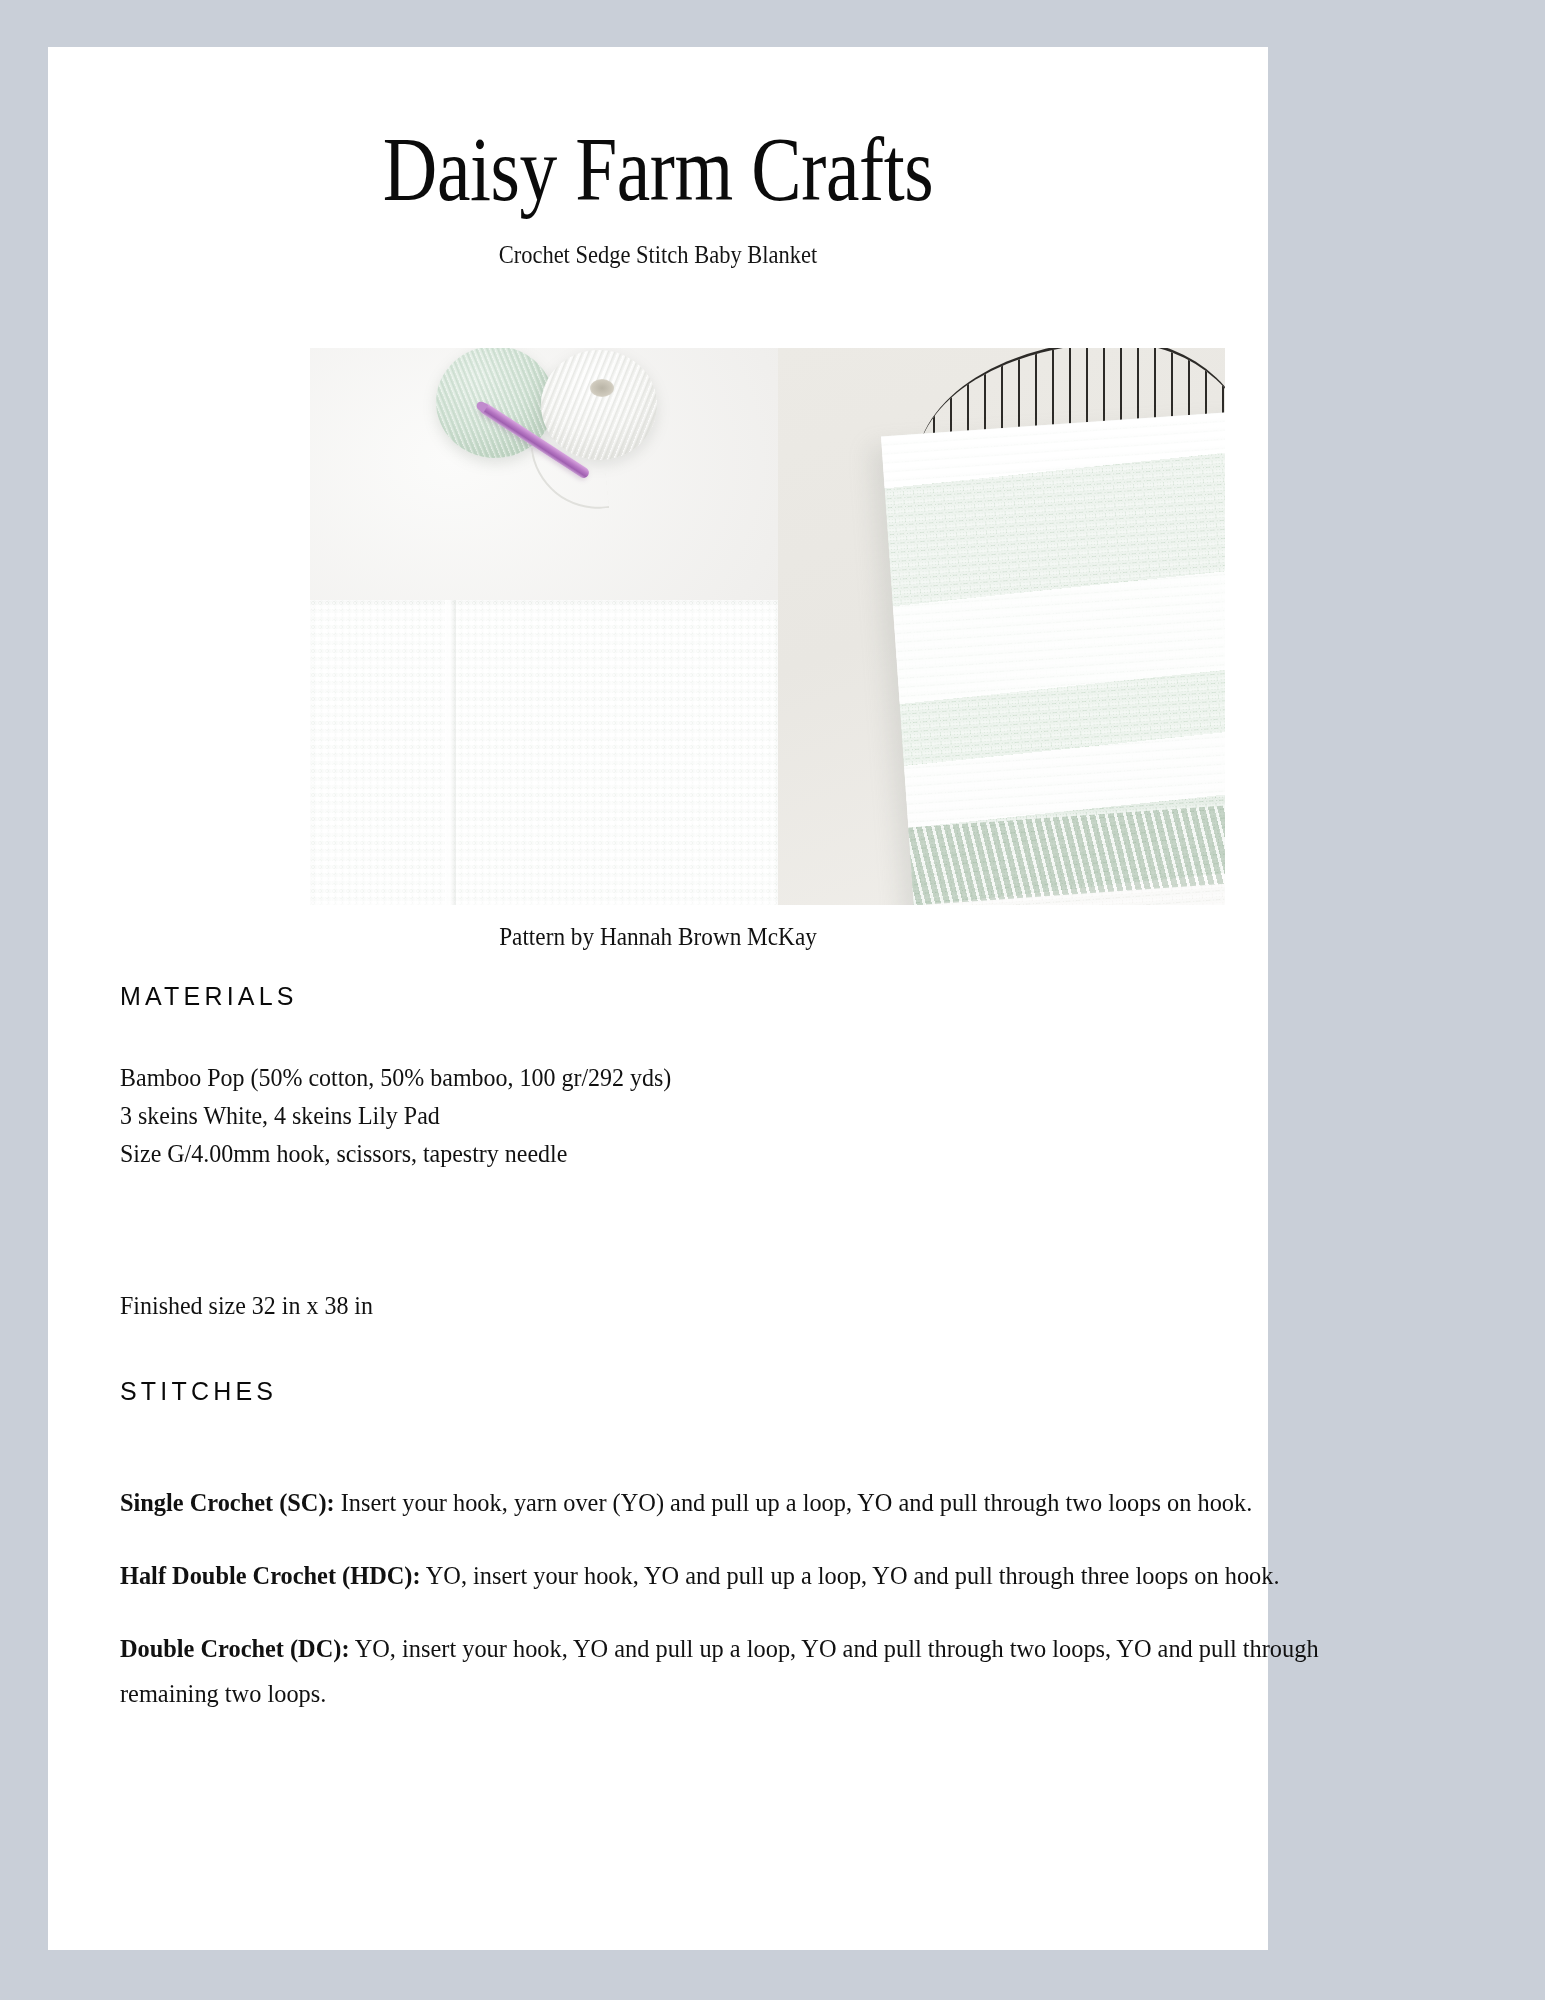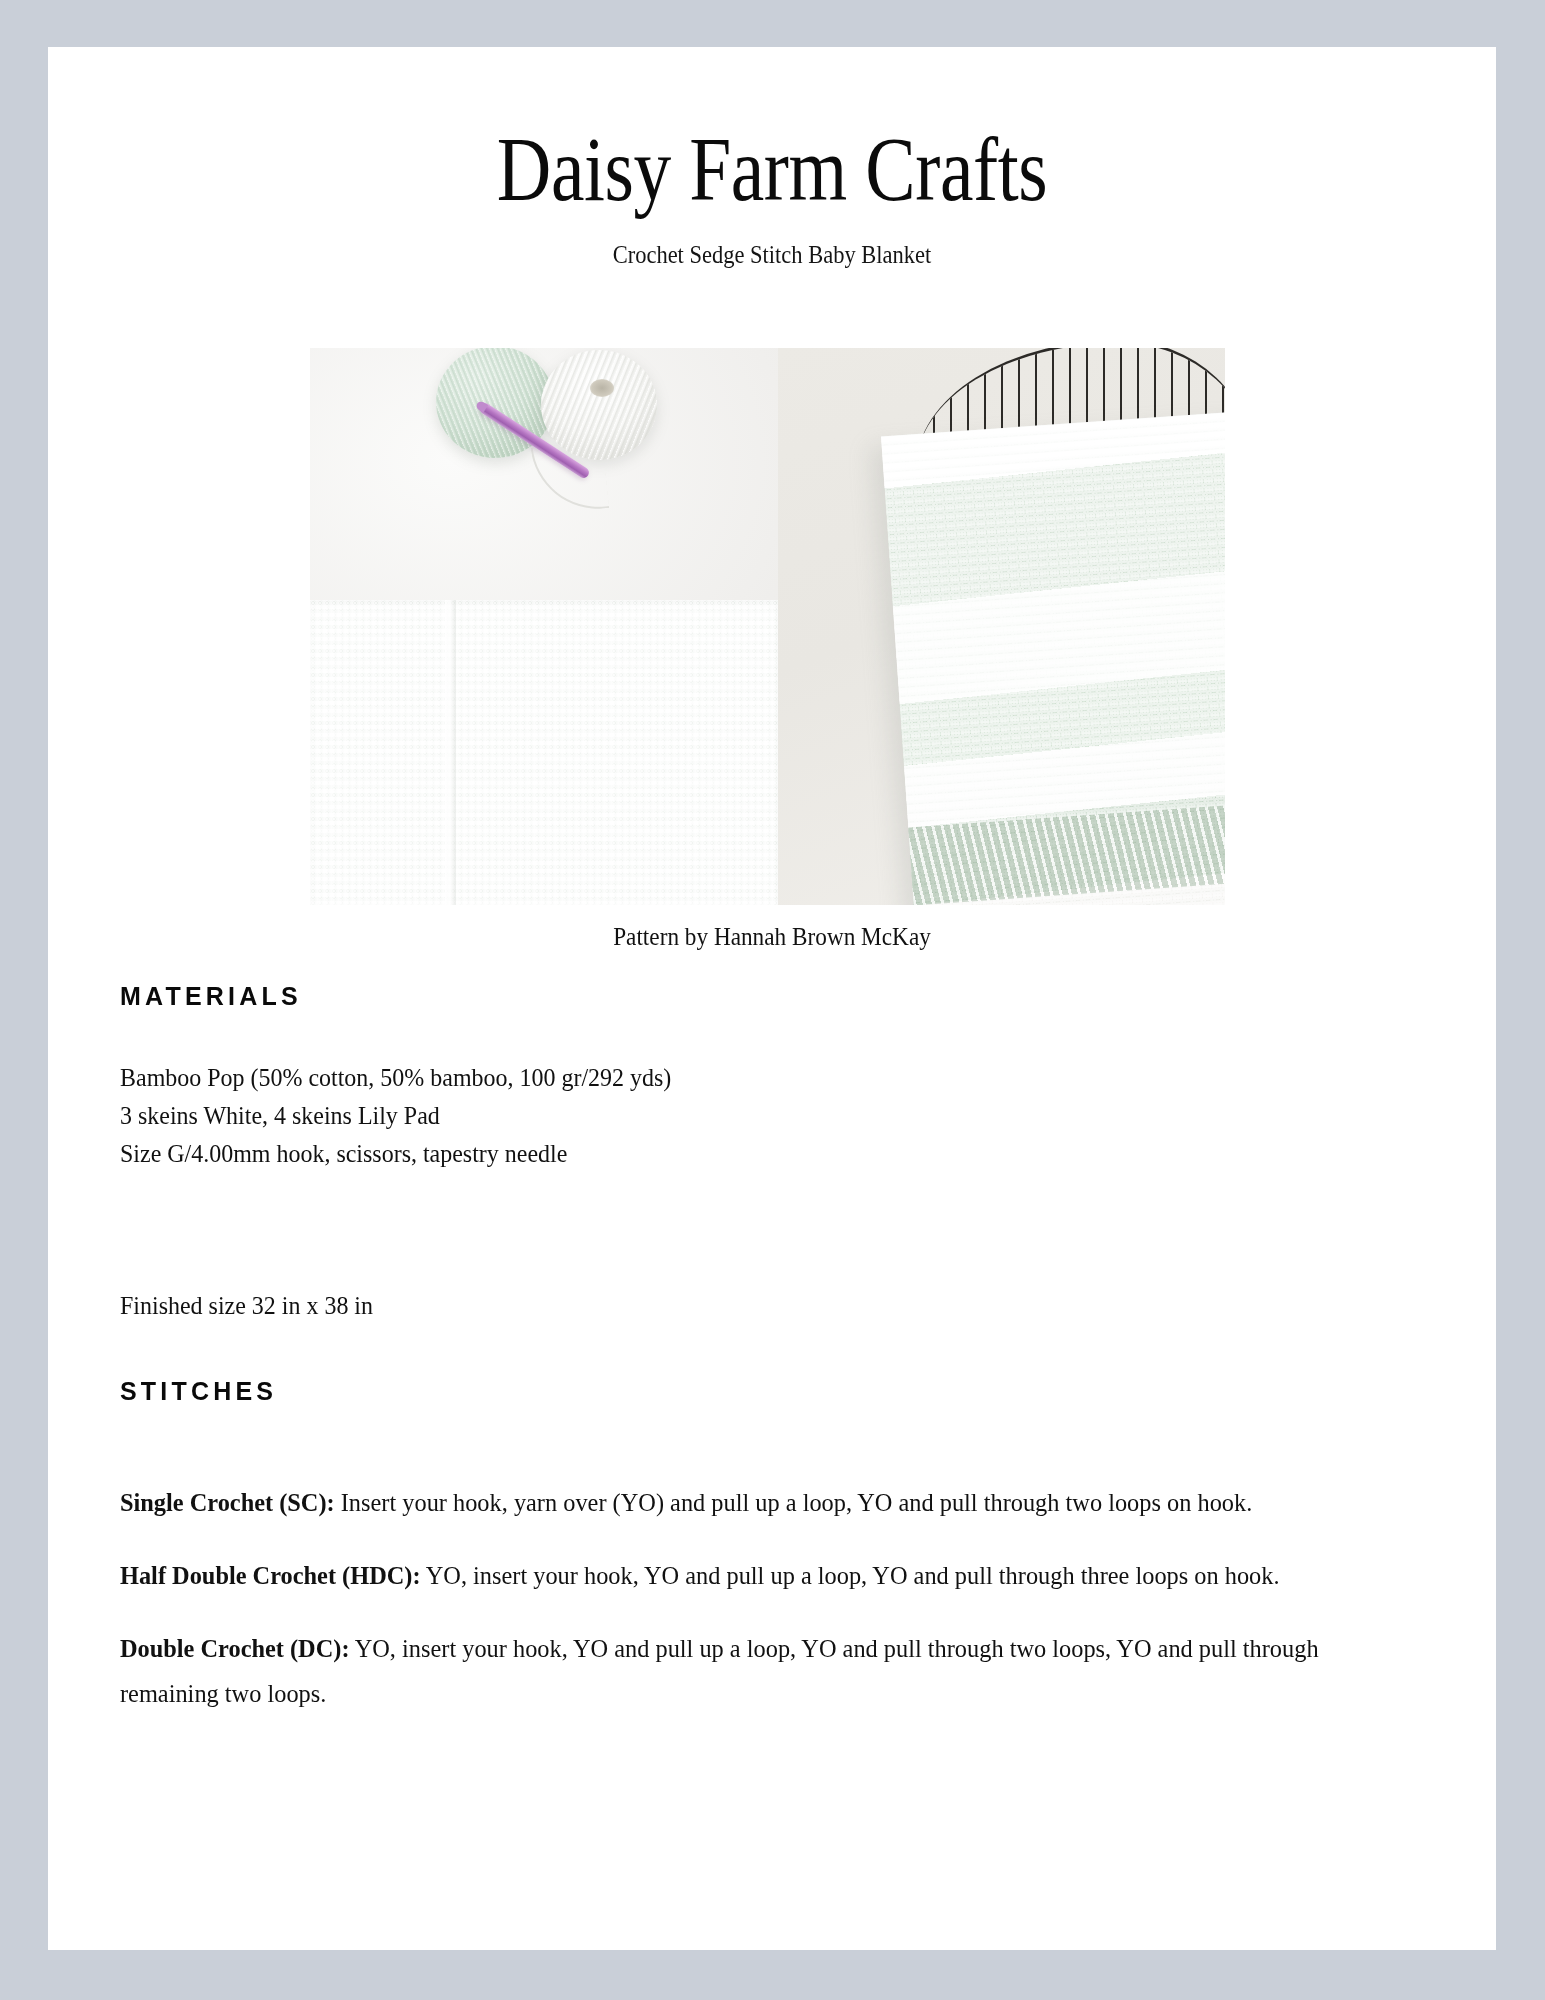--- a/index.html
+++ b/index.html
@@ -12,21 +12,21 @@
     height: 2000px;
     background: #c9cfd8;
     font-family: "Liberation Serif", serif;
     overflow: hidden;
   }
 
   #page {
     position: absolute;
     left: 48px;
     top: 47px;
-    width: 1448px;
+    width: 1220px;
     height: 1903px;
     background: #ffffff;
   }
 
   
   .doc-title {
     margin: 0;
     padding-top: 75px;
     text-align: center;
     font-family: "Liberation Serif", serif;
@@ -239,21 +239,21 @@
   .content {
     position: absolute;
     left: 72px;
     top: 935px;
     width: 1302px;
   }
   h2.section-head {
     margin: 0;
     font-family: "Liberation Sans", sans-serif;
     font-size: 25px;
-    font-weight: 700;
+    font-weight: 400;
     letter-spacing: 4.2px;
     color: #0a0a0a;
   }
   .gap-after-head { height: 48px; }
   .body-line {
     font-size: 25.5px;
     line-height: 38px;
     color: #111111;
     transform: scaleX(0.94);
     transform-origin: left center;

